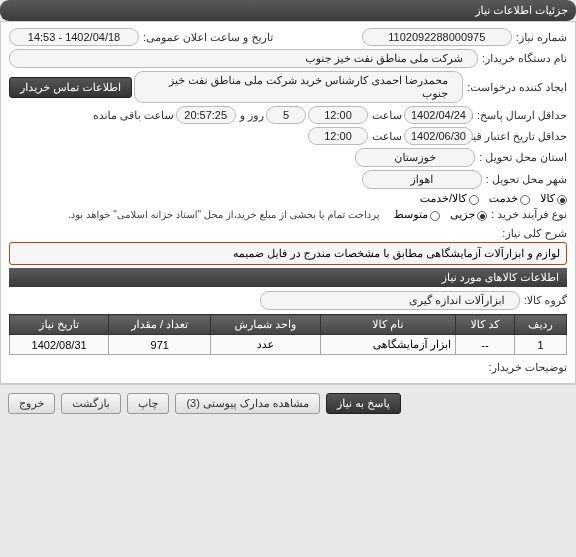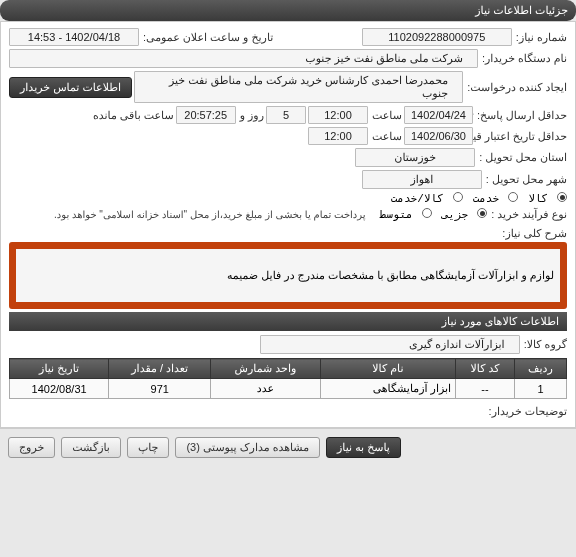--- a/index.html
+++ b/index.html
@@ -1,29 +1,29 @@
 <!DOCTYPE html>
 <html dir="rtl" lang="fa"><head>
 <meta charset="utf-8">
 <style>
 * { box-sizing: border-box; margin: 0; padding: 0; }
 body { font-family: Tahoma, Arial, sans-serif; font-size: 11px; background: #e8e8e8; width: 576px; direction: rtl; }
 .panel-header { background: linear-gradient(#5a5a5a, #3a3a3a); color: #fff; padding: 4px 8px; font-size: 11px; border-radius: 9px; }
 .panel-body { background: #fff; padding: 6px 8px; border: 1px solid #ccc; }
 .row { display: flex; align-items: center; margin-bottom: 3px; flex-wrap: wrap; gap: 2px; }
 .label { color: #333; font-size: 11px; margin-left: 2px; white-space: nowrap; }
-.val { background: #f5f5f5; border: 1px solid #bbb; border-radius: 1px; padding: 2px 6px; font-size: 11px; color: #222; min-width: 60px; display: inline-block; text-align: center; }
+.val { background: #f5f5f5; border: 1px solid #bbb; border-radius: 9px; padding: 2px 6px; font-size: 11px; color: #222; min-width: 60px; display: inline-block; text-align: center; }
 .val-wide { min-width: 260px; text-align: right; padding-right: 14px; }
 .btn { background: linear-gradient(#f8f8f8, #ddd); border: 1px solid #999; border-radius: 3px; padding: 3px 10px; font-size: 11px; cursor: pointer; color: #333; }
 .btn-dark { background: linear-gradient(#555, #333); color: #fff; border-color: #222; }
 .radio-group { display: flex; gap: 10px; align-items: center; }
-.radio-item { display: flex; align-items: flex-start; gap: 9px; font-family: Liberation Mono, monospace; }
+.radio-item { display: flex; align-items: flex-end; gap: 2px; }
 .radio-dot { width: 10px; height: 10px; border: 1px solid #666; border-radius: 50%; display: inline-flex; align-items: center; justify-content: center; }
 .radio-dot.sel::after { content: ""; width: 5px; height: 5px; background: #333; border-radius: 50%; }
-.desc-box { background: #f5f5f5; border: 7px solid #c2410c; border-radius: 3px; padding: 20px 6px; font-size: 11px; width: 100%; }
+.desc-box { background: #f5f5f5; border: 1px solid #c2410c; border-radius: 3px; padding: 4px 6px; font-size: 11px; width: 100%; }
 .section-title { background: linear-gradient(#5a5a5a, #3a3a3a); color: #fff; padding: 3px 8px; font-size: 11px; }
 table { width: 100%; border-collapse: collapse; font-size: 11px; margin-top: 4px; }
 th { background: linear-gradient(#666, #444); color: #fff; padding: 3px 4px; border: 1px solid #333; font-weight: normal; }
 td { border: 1px solid #aaa; padding: 3px 4px; text-align: center; background: #fafafa; }
 .footer-btns { display: flex; gap: 6px; justify-content: flex-end; padding: 8px; background: #e8e8e8; border-top: 1px solid #ccc; }
 .note { font-size: 10px; color: #444; text-align: right; }
 </style>
 </head>
 <body>
 

